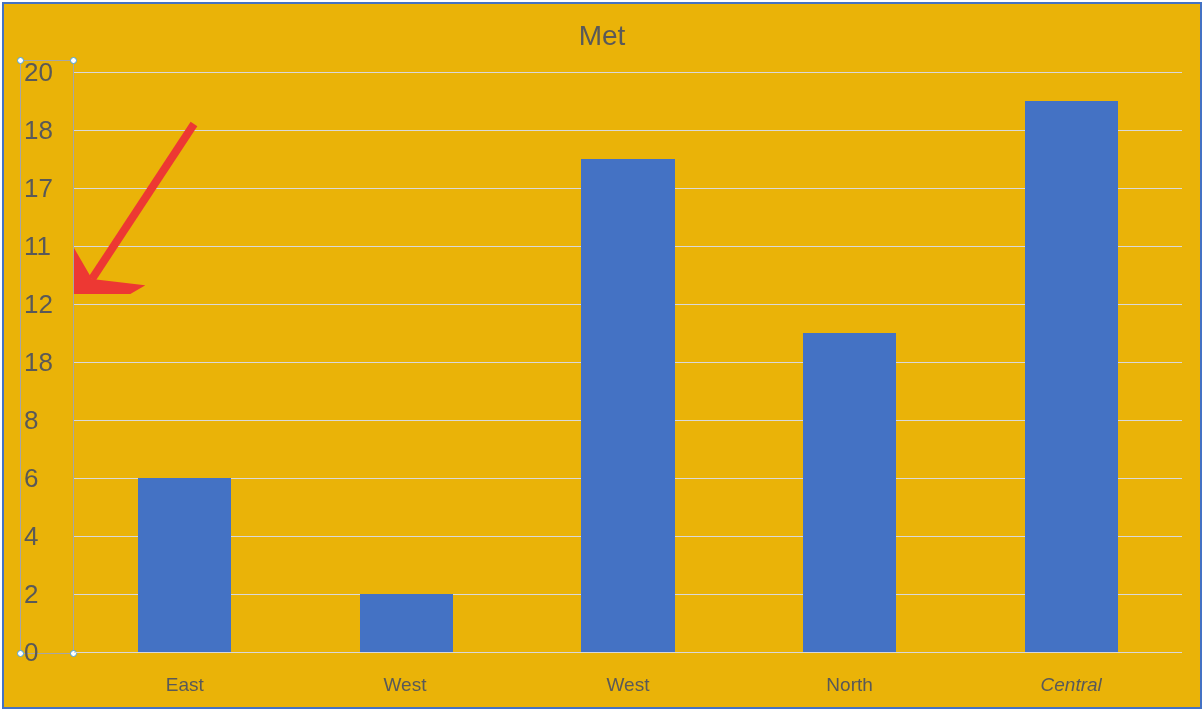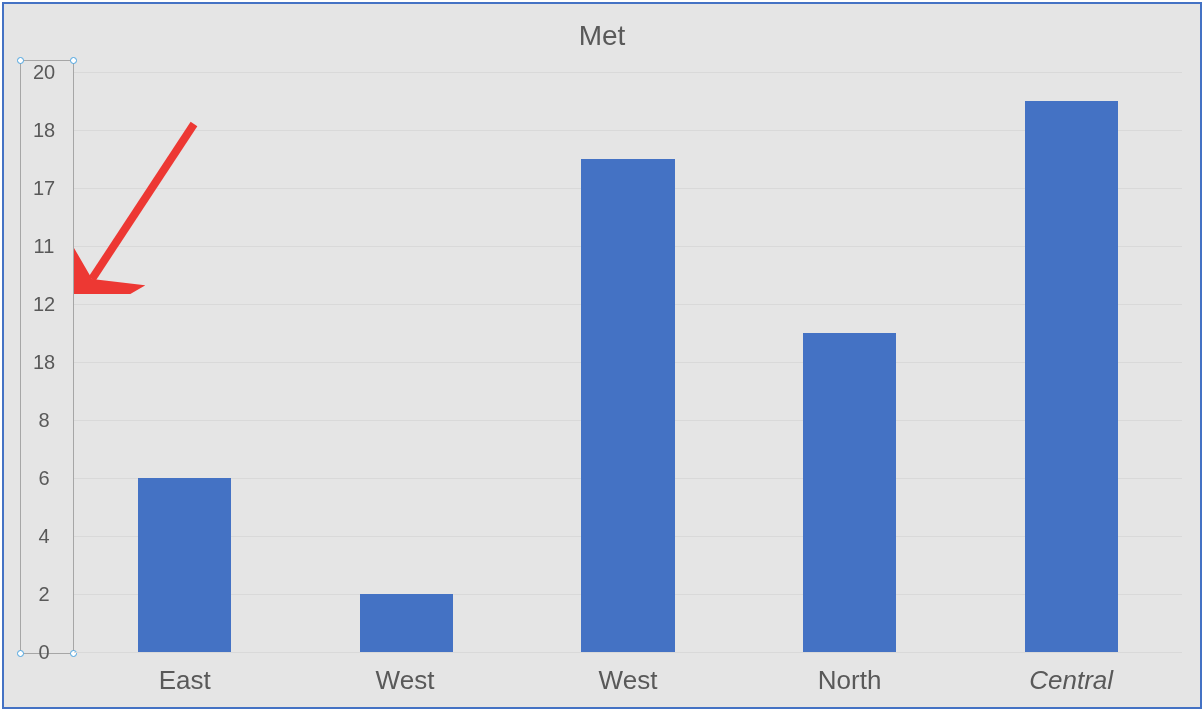--- a/index.html
+++ b/index.html
@@ -10,21 +10,21 @@
     height: 711px;
     font-family: Arial, Helvetica, sans-serif;
     background: #ffffff;
   }
   .chart-container {
     position: relative;
     width: 1200px;
     height: 707px;
     margin: 2px;
     border: 2px solid #4472C4;
-    background: #e5e5e5;
+    background: #eab308;
   }
   .chart-title {
     position: absolute;
     top: 16px;
     left: 0;
     right: 0;
     text-align: center;
     font-size: 28px;
     color: #595959;
     font-weight: 400;
@@ -40,30 +40,30 @@
     position: absolute;
     left: 0;
     width: 100%;
     height: 1px;
     background: #d9d9d9;
   }
   .y-tick {
     position: absolute;
     left: -50px;
     width: 40px;
-    text-align: center;
-    font-size: 20px;
+    text-align: left;
+    font-size: 26px;
     color: #595959;
     transform: translateY(-50%);
   }
   .x-tick {
     position: absolute;
     bottom: -44px;
     transform: translateX(-50%);
-    font-size: 26px;
+    font-size: 19px;
     color: #595959;
     white-space: nowrap;
   }
   .bar {
     position: absolute;
     bottom: 0;
     background: #4472C4;
   }
   .axis-selection {
     position: absolute;

